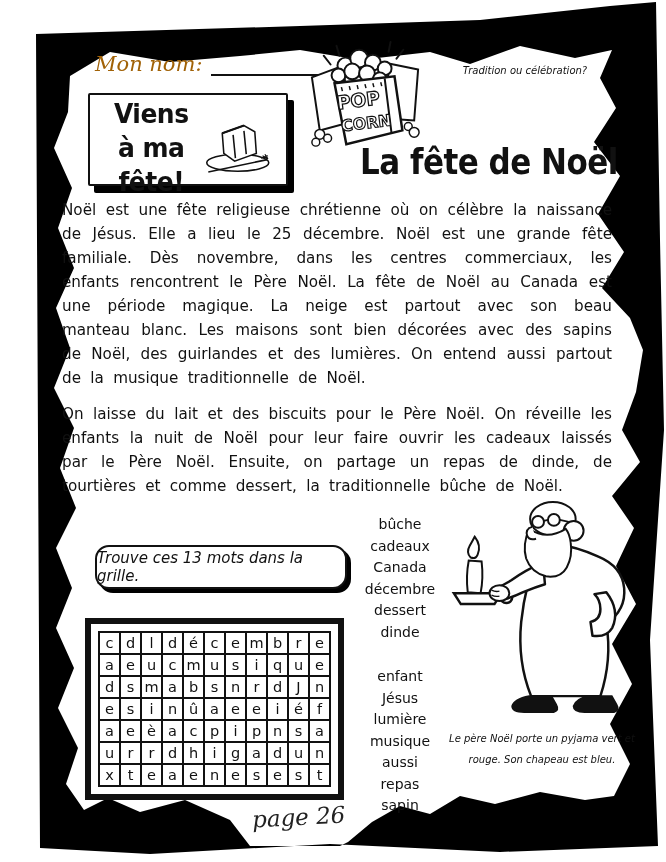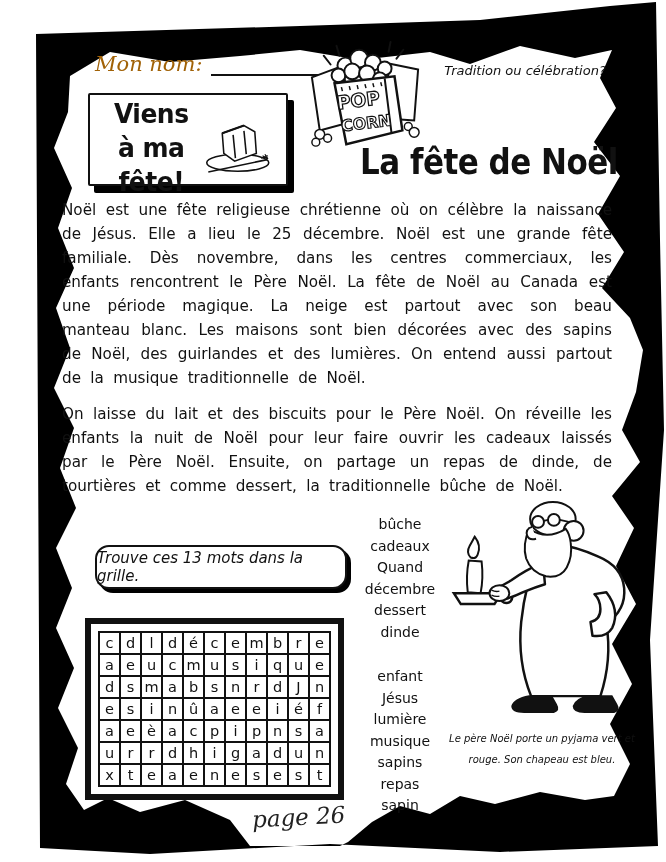--- a/index.html
+++ b/index.html
@@ -19,21 +19,21 @@
     left:88px;top:93px;width:200px;height:93px;
     border:2.5px solid #111;border-radius:2px;background:#fff;
     box-shadow:6px 7px 0 #000;
     display:flex;align-items:center;justify-content:space-between;padding:16px 10px 0 14px;box-sizing:border-box;
   }
   .invite-box .txt{
     font-weight:bold;font-size:25px;line-height:1.25;width:100px;text-align:center;
     letter-spacing:-0.5px;transform:scaleY(1.08);
   }
   .popcorn-wrap{left:306px;top:36px;width:118px;height:118px;}
-  .tradition{left:424px;top:60px;width:202px;text-align:center;font-style:italic;font-size:13px;line-height:21px;}
+  .tradition{left:424px;top:60px;width:202px;text-align:center;font-style:italic;font-size:10px;line-height:21px;}
   .page-title{
     left:338px;top:144px;width:302px;text-align:center;
     font-size:31px;font-weight:bold;letter-spacing:-0.5px;transform:scaleY(1.12);
   }
 
   
   .para{left:62px;width:550px;font-size:15.2px;line-height:24px;text-align:justify;word-spacing:4.5px;}
   .para1{top:198px;}
   .para2{top:402px;}
 
@@ -252,32 +252,32 @@
             <td>t</td>
           </tr>
         </tbody>
       </table>
   </div>
 
   <div class="content word-list">
     <div>
         <div class="word-item">bûche</div>
         <div class="word-item">cadeaux</div>
-        <div class="word-item">Quand</div>
+        <div class="word-item">Canada</div>
         <div class="word-item">décembre</div>
         <div class="word-item">dessert</div>
         <div class="word-item">dinde</div>
       </div>
     <div class="group-gap"></div>
     <div>
         <div class="word-item">enfant</div>
         <div class="word-item">Jésus</div>
         <div class="word-item">lumière</div>
         <div class="word-item">musique</div>
-        <div class="word-item">sapins</div>
+        <div class="word-item">aussi</div>
         <div class="word-item">repas</div>
         <div class="word-item">sapin</div>
       </div>
   </div>
 
   <div class="content santa-wrap">
     <svg width="198" height="238" viewBox="0 0 200 238">
 
       <path d="M33,46 q7,9 3,18 q-2,5 -7,3 q-5,-5 -1,-12 q3,-5 5,-9 z" fill="#fff" stroke="#111" stroke-width="2"></path>
 

